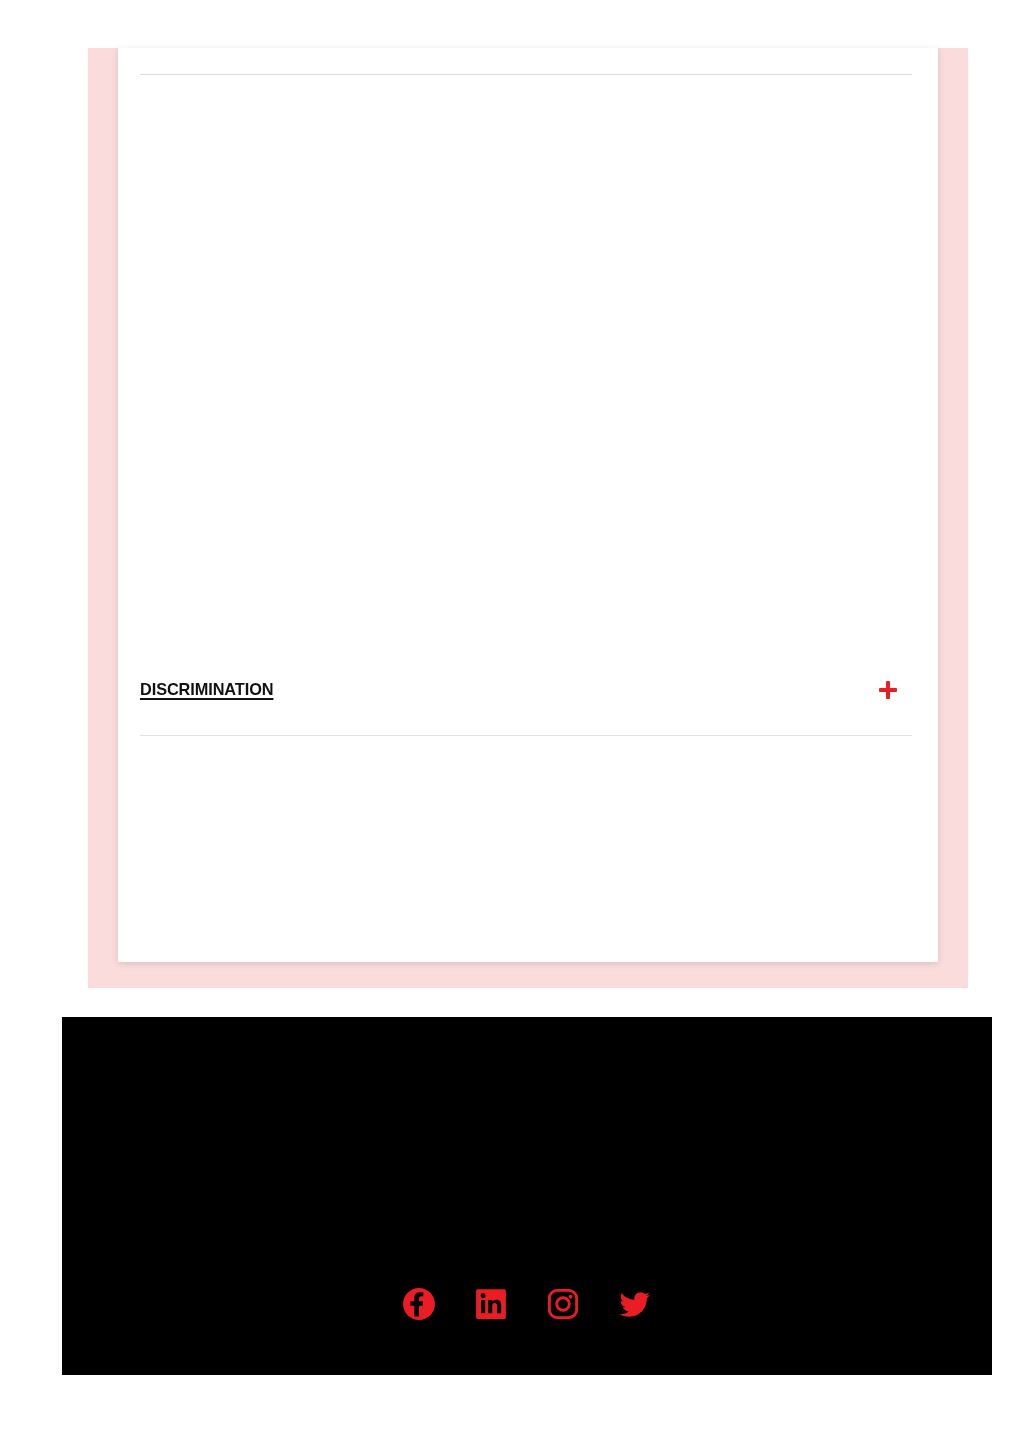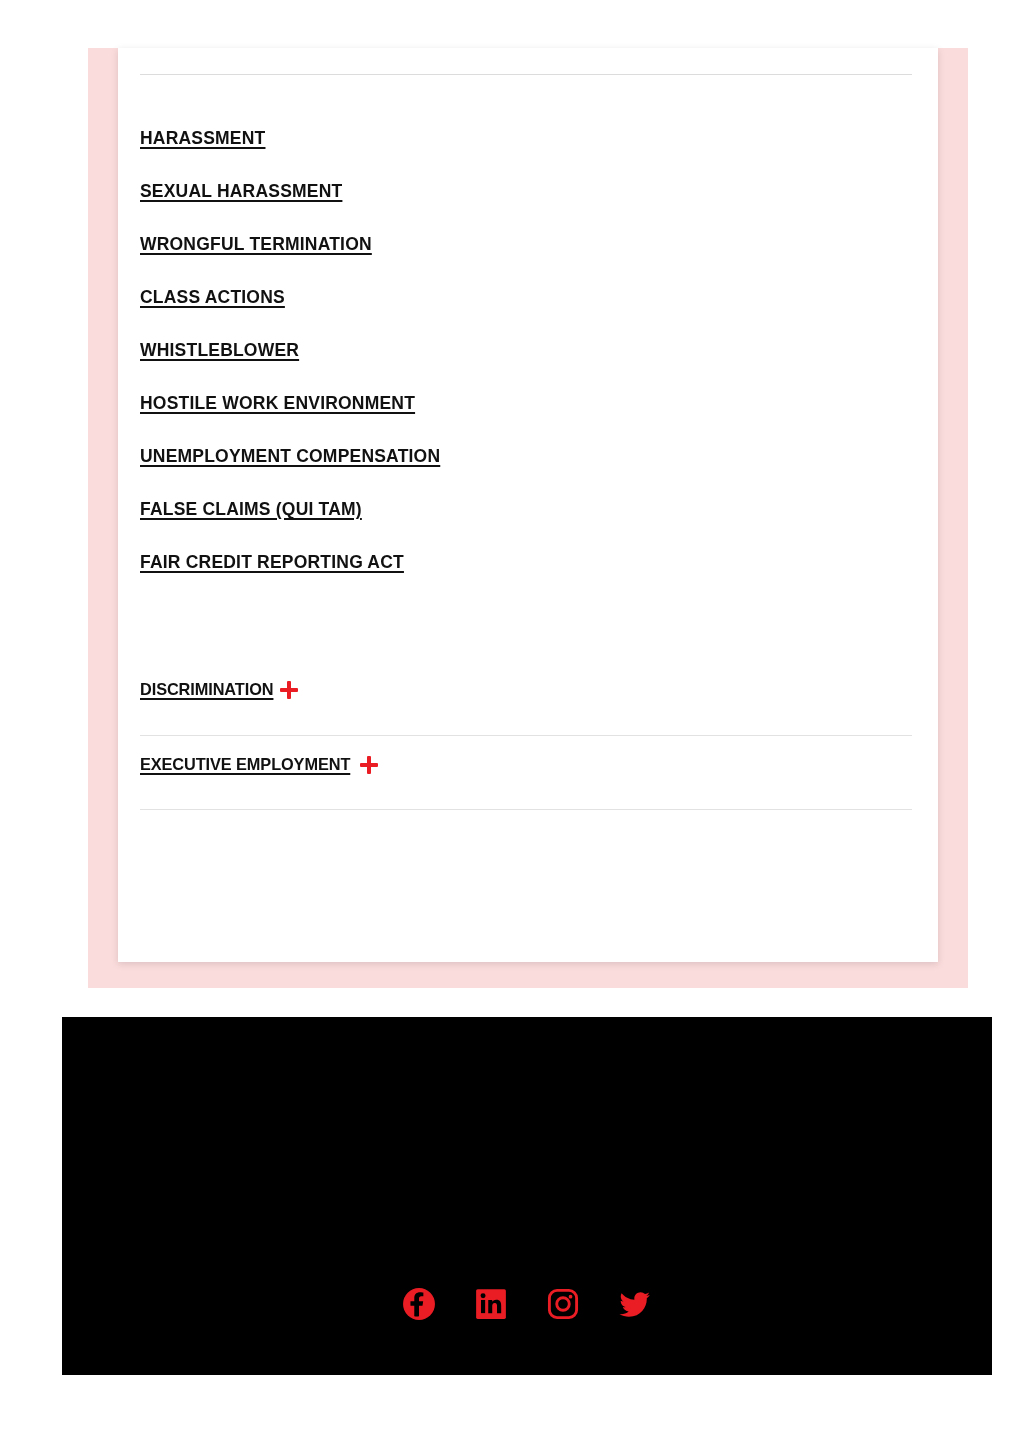--- a/index.html
+++ b/index.html
@@ -91,21 +91,21 @@
     border-bottom: 1px solid #e2e2e2;
   }
   .acc-head {
     position: absolute;
     left: 0;
     top: 0;
     right: 12px;
     height: 58px;
     display: flex;
     align-items: center;
-    justify-content: flex-start;
+    justify-content: space-between;
   }
   .acc-title {
     font-size: 17px;
     font-weight: bold;
     color: #111111;
     text-decoration: underline;
     text-underline-offset: 3px;
     text-decoration-thickness: 1.6px;
     letter-spacing: -0.1px;
     white-space: nowrap;
@@ -171,49 +171,32 @@
 </head>
 <body>
 
 <div class="pink-frame"></div>
 
 <div class="card">
   <div class="card-inner">
 
     <div class="top-rule"></div>
 
-    <nav class="link-list">
-      <a href="#">HARASSMENT</a>
-      <a href="#">SEXUAL HARASSMENT</a>
-      <a href="#">WRONGFUL TERMINATION</a>
-      <a href="#">CLASS ACTIONS</a>
-      <a href="#">WHISTLEBLOWER</a>
-      <a href="#">HOSTILE WORK ENVIRONMENT</a>
-      <a href="#">UNEMPLOYMENT COMPENSATION</a>
-      <a href="#">FALSE CLAIMS (QUI TAM)</a>
-      <a href="#">FAIR CREDIT REPORTING ACT</a>
-    </nav>
 
     <div class="accordion">
 
       <div class="acc-item">
         <div class="acc-head">
           <span class="acc-title">DISCRIMINATION</span>
           <span class="plus-icon"></span>
         </div>
       </div>
 
 
 
-      <div class="acc-item">
-        <div class="acc-head">
-          <span class="acc-title">EXECUTIVE EMPLOYMENT</span>
-          <span class="plus-icon"></span>
-        </div>
-      </div>
 
     </div>
   </div>
 </div>
 
 <div class="footer">
   <div class="social-row">
 
     <a href="#" class="social-link">
       <svg viewBox="0 0 32 32" width="34" height="34">

